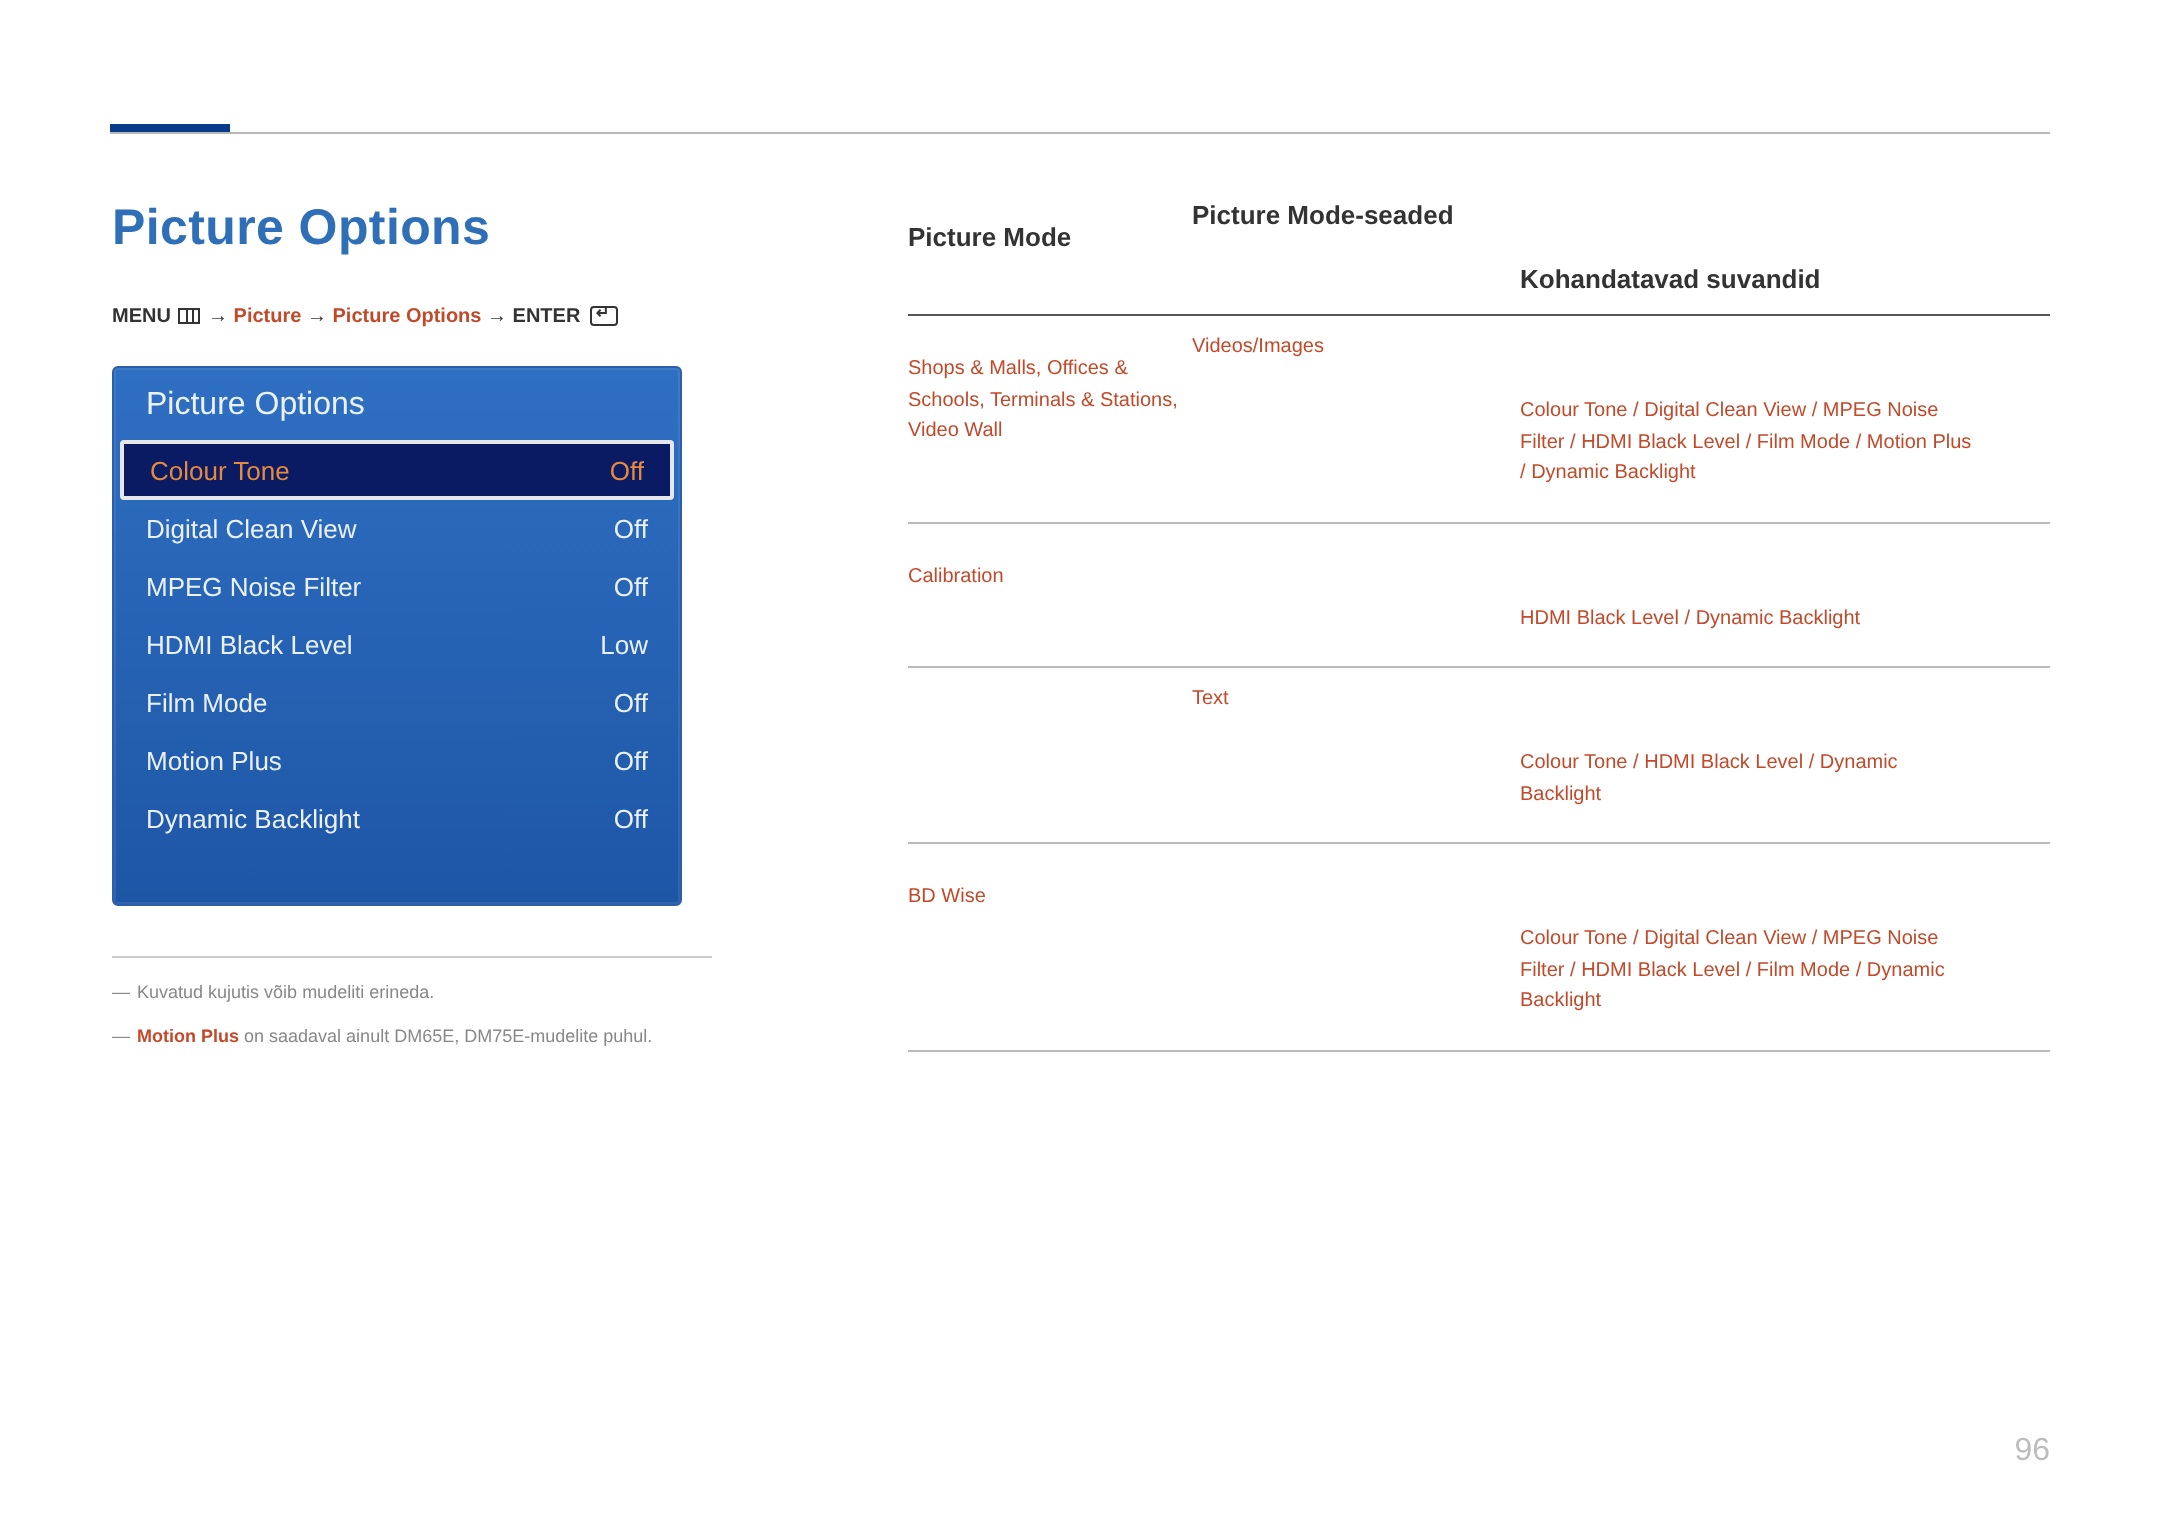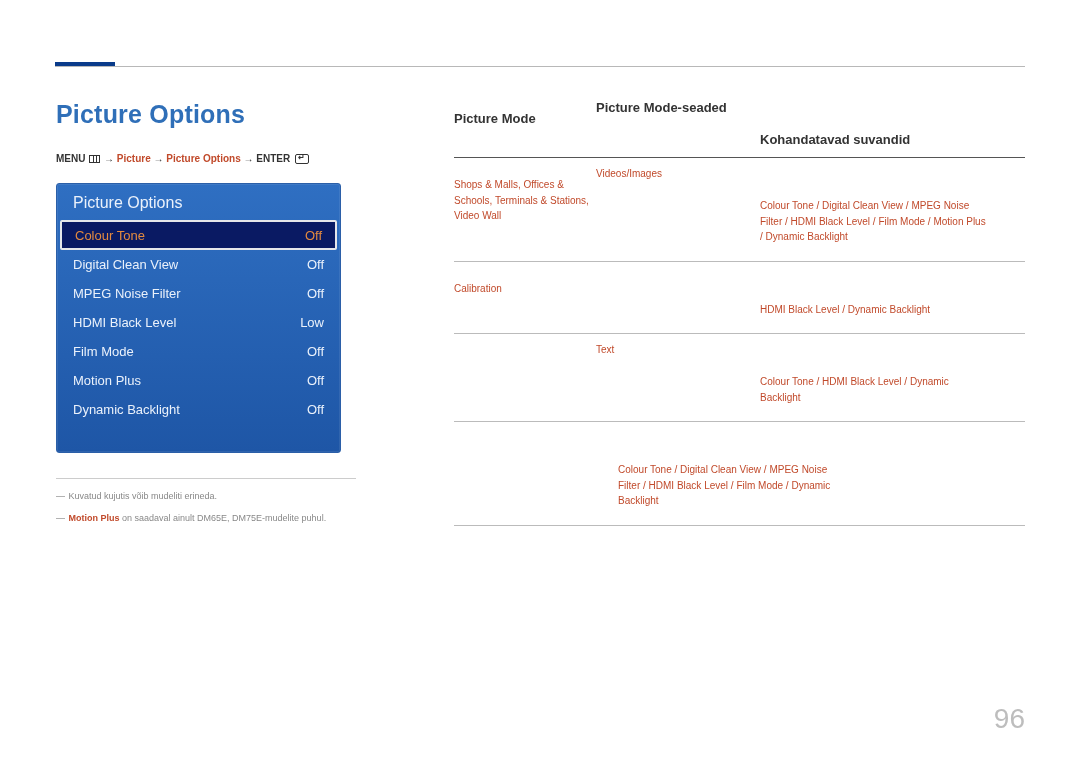--- a/index.html
+++ b/index.html
@@ -158,21 +158,21 @@
     border-bottom: 1px solid #bbb;
     line-height: 1.55;
   }
   .trow .c { }
   .trow .sep { color: #c14a2b; }
 
   .page-num {
     position: absolute;
     bottom: 28px;
     right: 55px;
-    font-size: 28px;
+    font-size: 16px;
     color: #bdbdbd;
     font-weight: 400;
   }
 </style>
 </head>
 <body>
 
 <div class="top-rule-bold"></div>
 <div class="top-rule"></div>
 
@@ -253,19 +253,20 @@
         <div class="col col1 c">Calibration</div>
         <div class="col col2 c"></div>
         <div class="col col3 c"><span>HDMI Black Level</span> <span class="sep">/</span> <span>Dynamic Backlight</span></div>
       </div>
       <div class="trow">
         <div class="col col1 c"></div>
         <div class="col col2 c">Text</div>
         <div class="col col3 c"><span>Colour Tone</span> <span class="sep">/</span> <span>HDMI Black Level</span> <span class="sep">/</span> <span>Dynamic Backlight</span></div>
       </div>
       <div class="trow">
+        <div class="col col1 c">BD Wise</div>
         <div class="col col2 c"></div>
         <div class="col col3 c"><span>Colour Tone</span> <span class="sep">/</span> <span>Digital Clean View</span> <span class="sep">/</span> <span>MPEG Noise Filter</span> <span class="sep">/</span> <span>HDMI Black Level</span> <span class="sep">/</span> <span>Film Mode</span> <span class="sep">/</span> <span>Dynamic Backlight</span></div>
       </div>
     </div>
 </div>
 
 <div class="page-num">96</div>
 
 </body></html>

